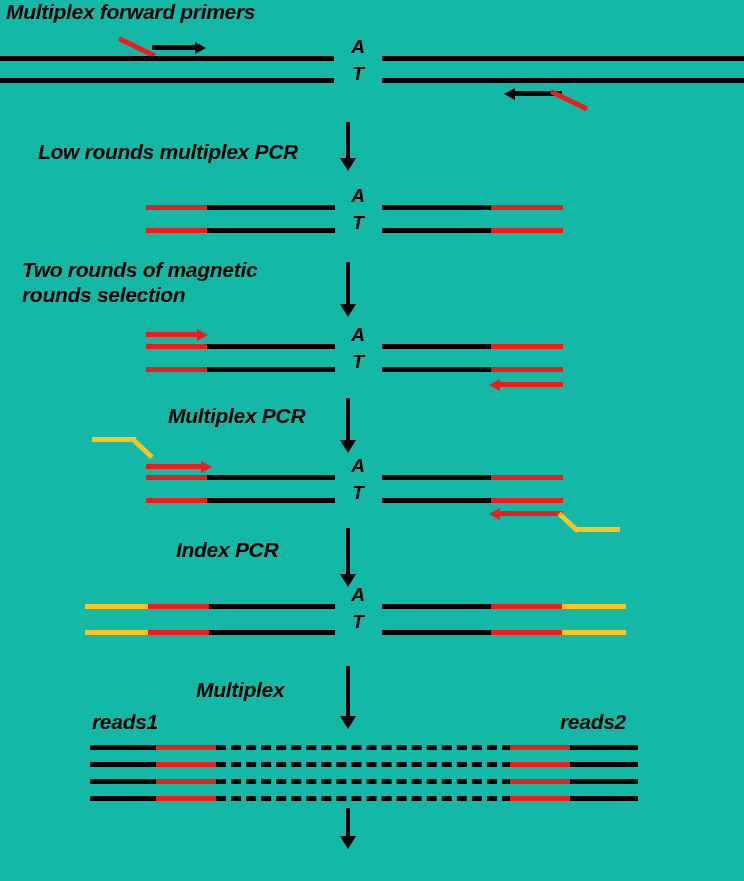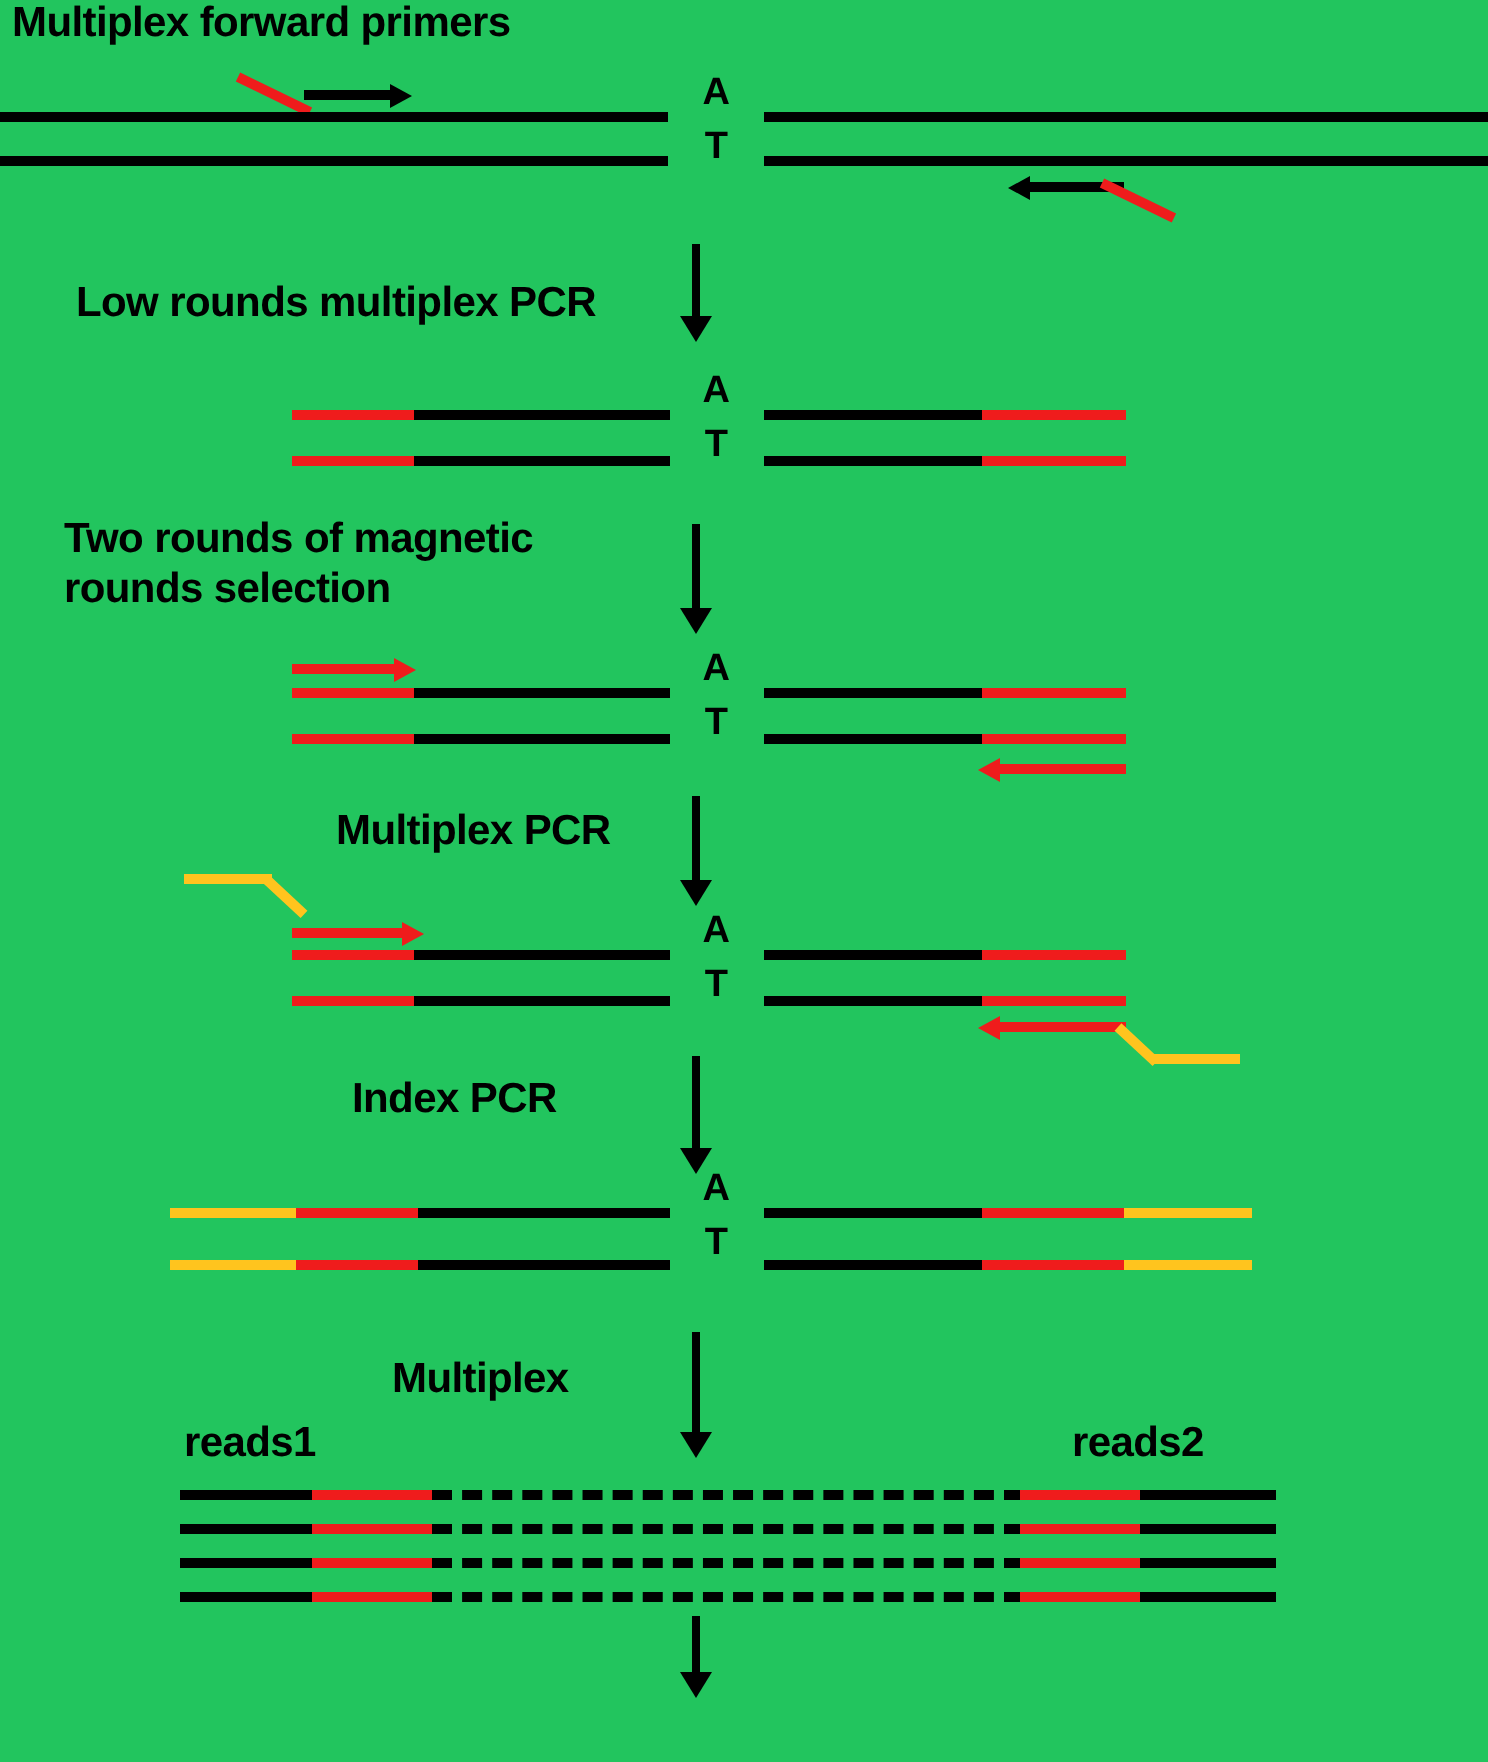--- a/index.html
+++ b/index.html
@@ -8,22 +8,23 @@
     padding: 0;
     background: #ffffff;
   }
   body {
     font-family: "Liberation Sans", "DejaVu Sans", sans-serif;
   }
   #figure {
     position: relative;
     width: 744px;
     height: 881px;
-    background: #22c55e;
+    background: #14b8a6;
     overflow: hidden;
+    font-style: italic;
   }
   
   .label {
     position: absolute;
     font-family: "Liberation Sans", "DejaVu Sans", sans-serif;
     font-weight: bold;
     color: #000000;
     white-space: nowrap;
     letter-spacing: -0.3px;
     line-height: 1.12;
@@ -152,21 +153,21 @@
   <div class="seg red" style="left:491px; top:205px; width:72px;"></div>
 
   <div class="seg red" style="left:146px; top:228px; width:62px;"></div>
   <div class="seg black" style="left:207px; top:228px; width:128px;"></div>
   <div class="seg black" style="left:382px; top:228px; width:110px;"></div>
   <div class="seg red" style="left:491px; top:228px; width:72px;"></div>
 
   <div class="label lbl-base" style="left:336px; top:185px; width:44px;">A</div>
   <div class="label lbl-base" style="left:336px; top:212px; width:44px;">T</div>
 
-  <div class="label lbl-step lbl-two-line" style="left:32px; top:258px;">
+  <div class="label lbl-step lbl-two-line" style="left:22px; top:258px;">
     <div>Two rounds of magnetic</div>
     <div>rounds selection</div>
   </div>
   <div class="flow-arrow" style="left:336px; top:262px; height:56px;">
     <div class="shaft" style="height:44px;"></div>
     <div class="head" style="top:42px;"></div>
   </div>
 
   <div class="parrow red right" style="left:146px; top:329px; width:62px;">
     <div class="pshaft" style="left:0; width:52px;"></div>
@@ -247,21 +248,21 @@
   <div class="label lbl-base" style="left:336px; top:584px; width:44px;">A</div>
   <div class="label lbl-base" style="left:336px; top:611px; width:44px;">T</div>
 
   <div class="label lbl-step" style="left:196px; top:678px;">Multiplex</div>
   <div class="flow-arrow" style="left:336px; top:666px; height:64px;">
     <div class="shaft" style="height:52px;"></div>
     <div class="head" style="top:50px;"></div>
   </div>
 
   <div class="label lbl-reads" style="left:92px; top:710px;">reads1</div>
-  <div class="label lbl-reads" style="left:536px; top:710px;">reads2</div>
+  <div class="label lbl-reads" style="left:560px; top:710px;">reads2</div>
 
   <div class="seg black" style="left:90px; top:745px; width:68px;"></div>
   <div class="seg red" style="left:156px; top:745px; width:62px;"></div>
   <div class="seg dashed" style="left:216px; top:745px; width:296px;"></div>
   <div class="seg red" style="left:510px; top:745px; width:62px;"></div>
   <div class="seg black" style="left:570px; top:745px; width:68px;"></div>
 
   <div class="seg black" style="left:90px; top:762px; width:68px;"></div>
   <div class="seg red" style="left:156px; top:762px; width:62px;"></div>
   <div class="seg dashed" style="left:216px; top:762px; width:296px;"></div>

